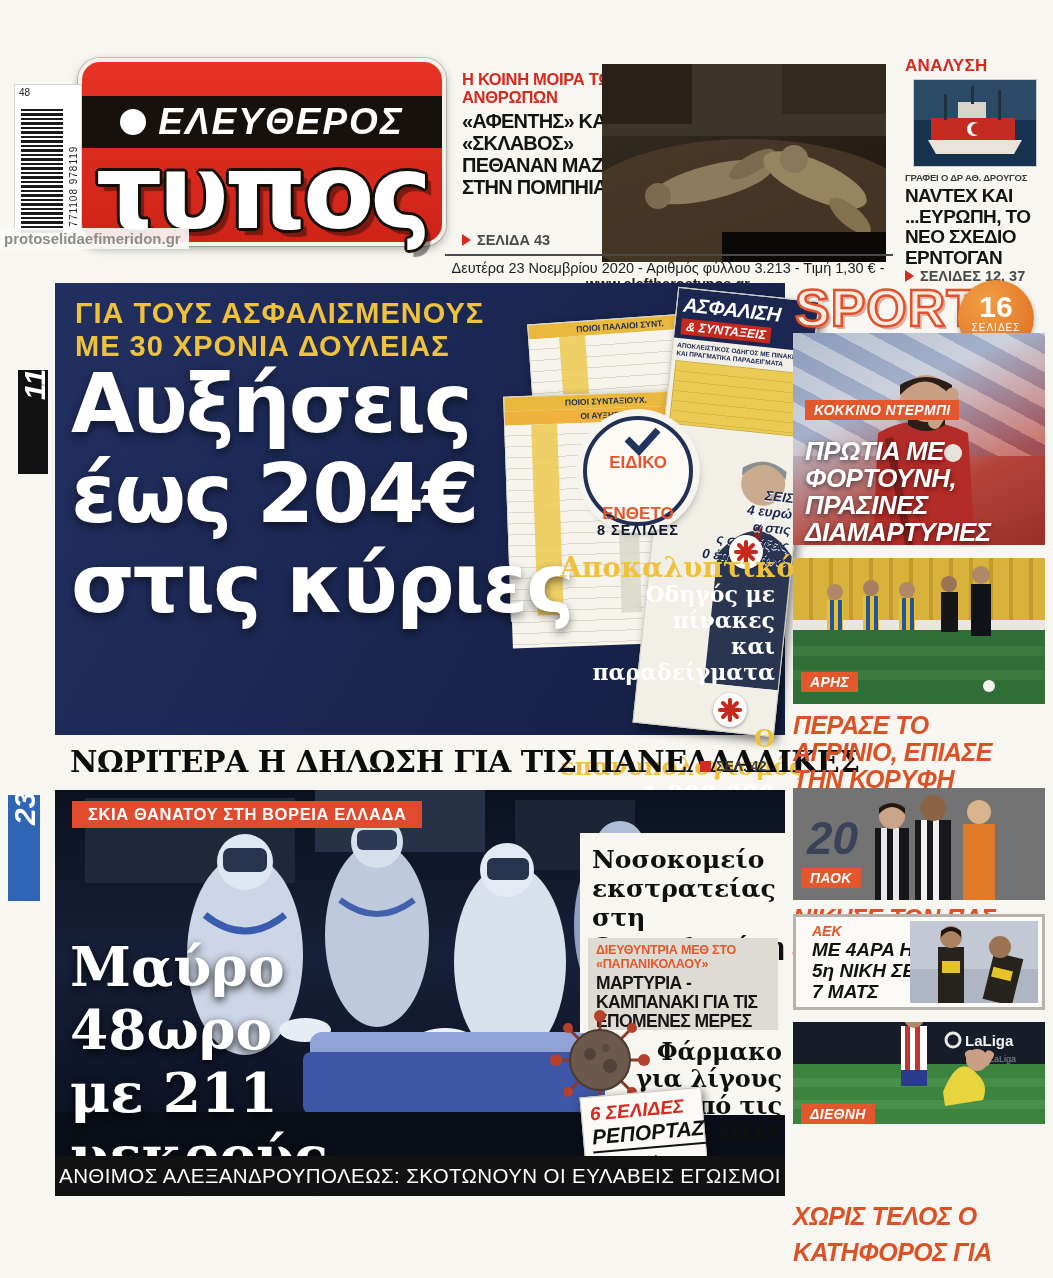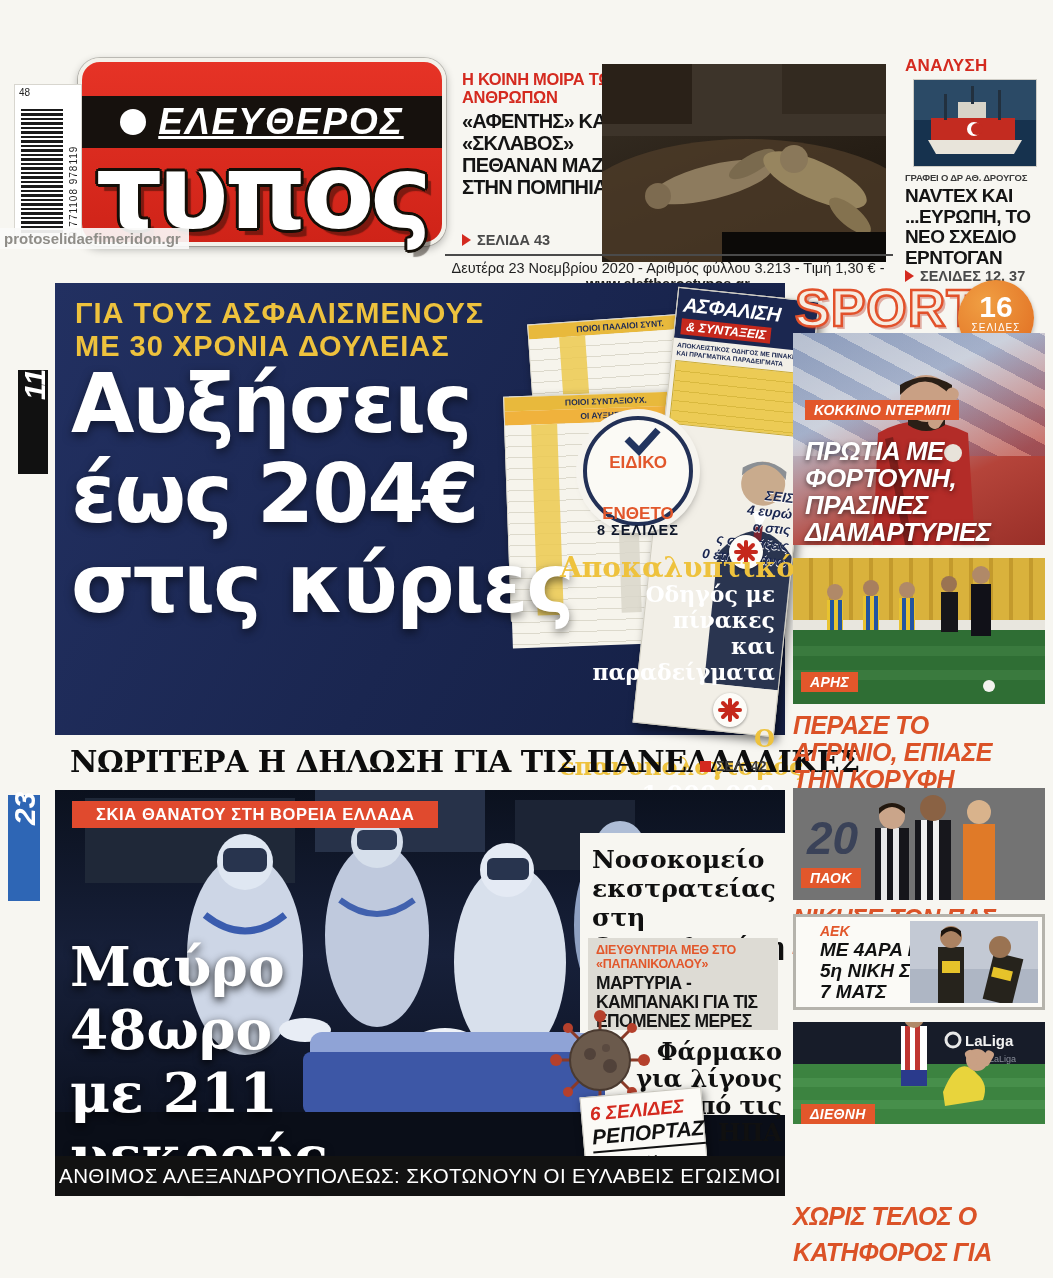--- a/index.html
+++ b/index.html
@@ -5,21 +5,21 @@
   * { margin:0; padding:0; box-sizing:border-box; }
   body { background:#e9e8e2; font-family:"Liberation Sans", sans-serif; }
   .page { position:relative; width:1053px; height:1278px; background:#f7f6f1; overflow:hidden; margin:0 auto; }
   .abs { position:absolute; }
 
   
   .masthead { left:78px; top:58px; width:368px; height:188px; background:linear-gradient(#e63326,#cf2318);
               border-radius:22px; border:4px solid #f3f1ea; box-shadow:0 3px 8px rgba(0,0,0,.3), 0 0 0 1px #c8c6bf; }
   .masthead-band { position:absolute; left:0; top:34px; width:100%; height:52px; background:#16110d; display:flex; align-items:center; justify-content:center; gap:12px; }
   .masthead-dot { width:26px; height:26px; border-radius:50%; background:#fff; }
-  .masthead-kicker { color:#fff; font-size:37px; font-weight:bold; font-style:italic; letter-spacing:2px;text-decoration:underline; }
+  .masthead-kicker { color:#fff; font-size:37px; font-weight:bold; font-style:italic; letter-spacing:2px; }
   .masthead-title { position:absolute; left:0; top:78px; width:100%; text-align:center; color:#fff; font-family:"DejaVu Sans", sans-serif;
     font-size:104px; font-weight:bold; letter-spacing:-4px; line-height:104px;
     text-shadow:3px 0 #140f08,-3px 0 #140f08,0 3px #140f08,0 -3px #140f08,2px 2px #140f08,-2px -2px #140f08,2px -2px #140f08,-2px 2px #140f08,6px 7px 1px rgba(20,10,5,.45); }
 
   .barcode { left:14px; top:84px; width:68px; height:158px; background:#fff; border:1px solid #d8d6cf; }
   .barcode-lines { position:absolute; left:6px; top:24px; width:42px; height:124px;
     background:repeating-linear-gradient(to bottom,#1a1a1a 0 2px,#fff 2px 4px,#1a1a1a 4px 7px,#fff 7px 9px); }
   .barcode-num { position:absolute; right:2px; top:18px; height:134px; writing-mode:vertical-rl; transform:rotate(180deg);
     font-size:10px; color:#222; letter-spacing:1px; }
   .barcode-small { position:absolute; left:4px; top:2px; font-size:10px; color:#222; }
@@ -81,21 +81,21 @@
   .b-body2 { color:#fff; font-size:24px; line-height:28px; }
 
   
   .strip-headline { left:70px; top:744px; color:#0d0d0d; font-family:"DejaVu Serif", serif; font-weight:bold;
      font-size:30px; letter-spacing:-0.5px; white-space:nowrap; }
   .strip-ref { left:700px; top:758px; display:flex; align-items:center; gap:5px; font-weight:bold; font-size:14px; color:#3a3a3a; }
   .sq { width:11px; height:11px; background:#d42a1f; }
 
   
   .covid-photo { left:55px; top:790px; width:730px; height:368px; background:linear-gradient(180deg,#0b111e,#17203a 45%,#0a0f1c); }
-  .covid-label { left:72px; top:801px; background:#e04a2e; color:#fff; font-weight:800; font-size:16.5px; letter-spacing:.6px; padding:4px 24px; }
+  .covid-label { left:72px; top:801px; background:#e04a2e; color:#fff; font-weight:800; font-size:16.5px; letter-spacing:.6px; padding:4px 16px; }
   .covid-headline { left:70px; top:935px; color:#fff; font-family:"DejaVu Serif", serif; font-weight:bold; font-size:55px; line-height:63px;
     text-shadow:0 3px 8px rgba(0,0,0,.85); }
   .covid-headline span { display:block; }
   .white-a { left:580px; top:833px; width:205px; height:200px; background:#f7f6f1; }
   .white-b { left:605px; top:1033px; width:180px; height:82px; background:#f7f6f1; }
   .side-headline { left:592px; top:845px; width:190px; color:#101010; font-family:"DejaVu Serif", serif; font-weight:bold; font-size:25px; line-height:29px; }
   .gray-box { left:588px; top:938px; width:190px; height:92px; background:#dddbd4; padding:6px 8px; }
   .gb-kicker { color:#e2572b; font-weight:800; font-size:12.5px; line-height:13.5px; letter-spacing:-0.2px; }
   .gb-text { color:#141414; font-weight:800; font-size:17.5px; line-height:19px; letter-spacing:-0.6px; margin-top:3px; }
   .drug-headline { left:610px; top:1038px; width:172px; text-align:right; color:#101010; font-family:"DejaVu Serif", serif; font-weight:bold; font-size:24px; line-height:27px; }
@@ -117,21 +117,21 @@
   .chip { position:absolute; background:#e2572b; color:#fff; font-weight:800; font-style:italic; font-size:14px; padding:2px 9px; letter-spacing:.3px; }
   .rail-photo { position:absolute; left:793px; width:252px; }
   .s1 { top:333px; height:212px; background:linear-gradient(155deg,#9aa6bd,#b9c0d0 32%,#b5443a 68%,#992f28); }
   .s1-headline { position:absolute; left:805px; top:438px; width:225px; color:#fff; font-weight:800; font-style:italic; font-size:26px; line-height:27px;
      letter-spacing:-0.5px; text-shadow:0 2px 5px rgba(0,0,0,.55); }
   .s2 { top:558px; height:146px; }
   .s3 { top:788px; height:112px; }
   .rail-headline { position:absolute; left:793px; width:245px; color:#db5227; font-weight:800; font-style:italic; font-size:25px; line-height:27px; letter-spacing:-0.5px; }
   .h2 { top:712px; }
   .h3 { top:905px; }
-  .aek-box { left:793px; top:914px; width:252px; height:96px; background:#fbfaf6; border:3px solid #b5b3ac; padding:6px 24px; }
+  .aek-box { left:793px; top:914px; width:252px; height:96px; background:#fbfaf6; border:3px solid #b5b3ac; padding:6px 16px; }
   .aek-label { color:#e2572b; font-weight:800; font-style:italic; font-size:14px; }
   .aek-text { color:#111; font-weight:800; font-style:italic; font-size:19px; line-height:21px; width:105px; }
   .aek-photo { position:absolute; right:4px; top:4px; width:128px; height:82px; background:#ccd2db; overflow:hidden; }
   .s5 { top:1022px; height:102px; }
   .h5 { top:1198px; line-height:36px; }
 
   
   .tab1 { left:18px; top:370px; width:30px; height:104px; background:#111; color:#fff; }
   .tab2 { left:8px; top:795px; width:32px; height:106px; background:#2e66b5; color:#fff; }
   .tab span { display:block; transform:rotate(-90deg) translateX(-36px); transform-origin:left top; font-weight:800; font-size:30px; font-style:italic; padding-left:6px; }

